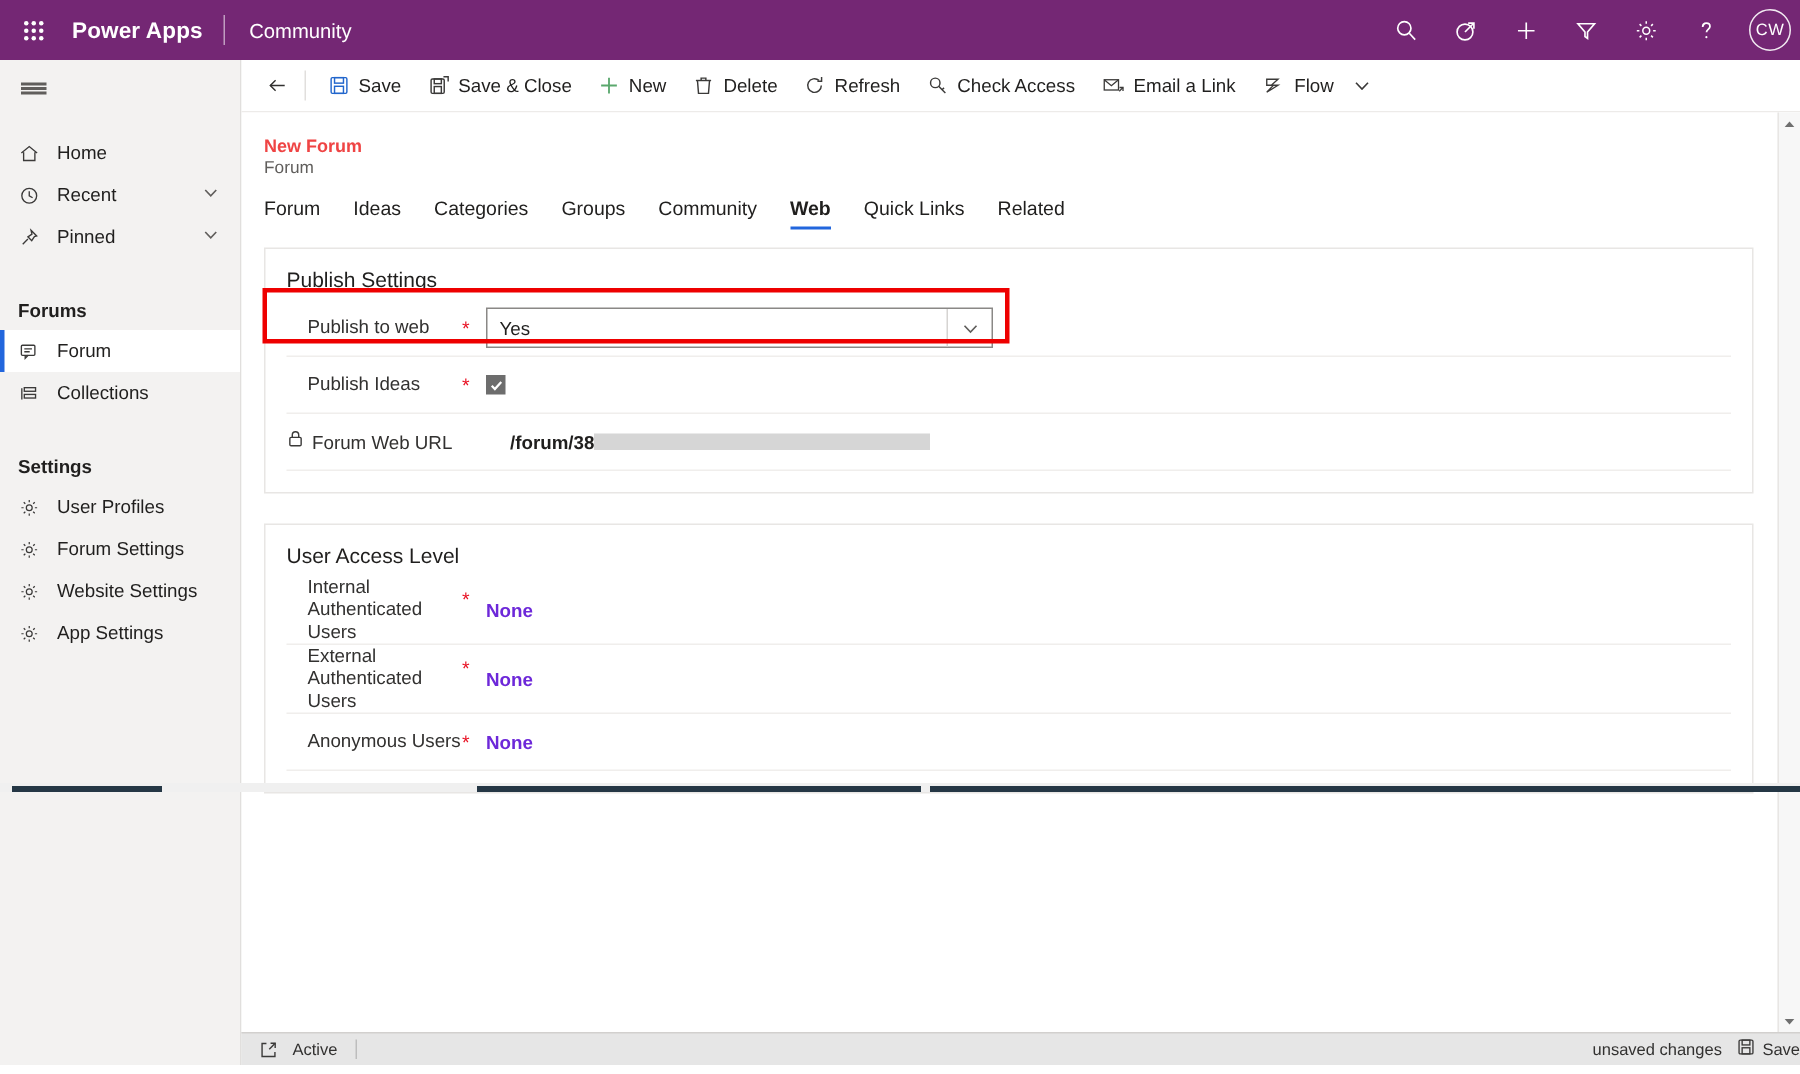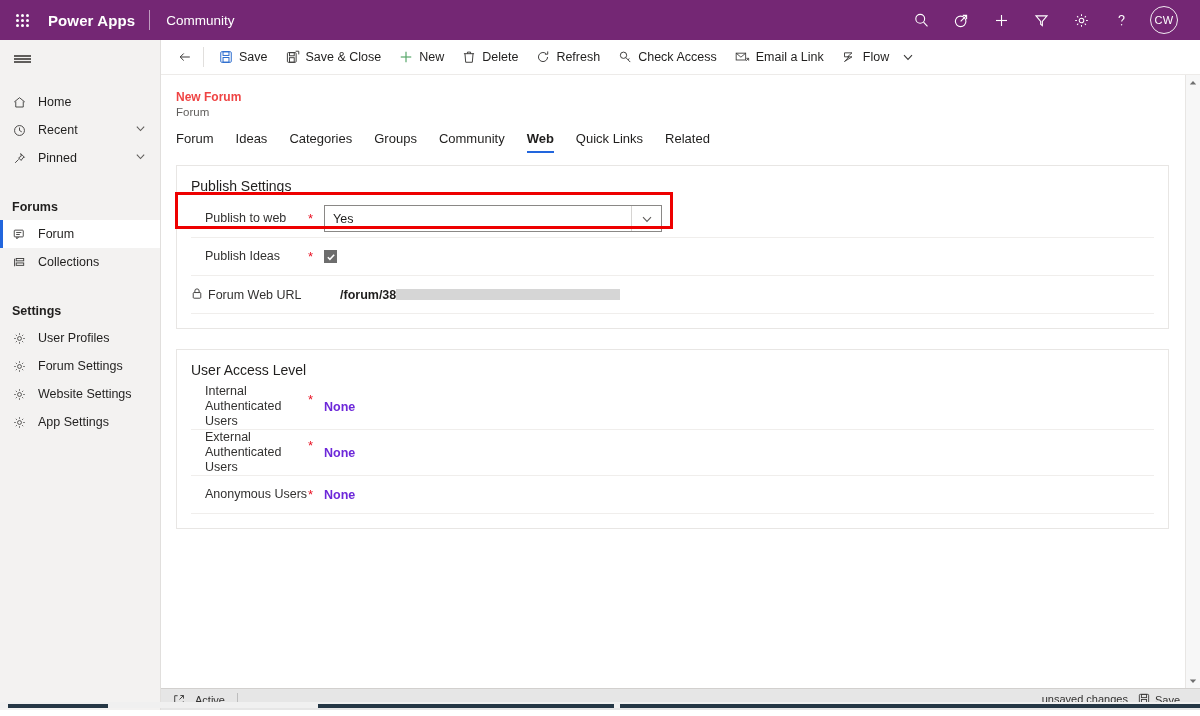--- a/index.html
+++ b/index.html
@@ -2,21 +2,21 @@
 <html><head>
 <meta charset="utf-8">
 <style>
   * { box-sizing: border-box; margin: 0; padding: 0; }
   html, body {
     width: 1200px; height: 716px;
     font-family: "Liberation Sans", sans-serif;
     background: #ffffff;
     overflow: hidden;
   }
-  .app { position: relative; width: 1200px; height: 708px; }
+  .app { position: relative; width: 1200px; height: 528px; }
 
   
   .topbar {
     position: absolute; top: 0; left: 0; width: 1200px; height: 40px;
     background: #742774; display: flex; align-items: center;
   }
   .waffle {
     width: 44px; height: 40px; display: flex; align-items: center; justify-content: center;
     cursor: pointer;
   }
@@ -24,21 +24,21 @@
     display: grid; grid-template-columns: repeat(3, 3px); grid-template-rows: repeat(3, 3px);
     gap: 2px;
   }
   .waffle-grid i { display: block; width: 3px; height: 3px; background: #fff; border-radius: 50%; }
   .brand {
     color: #ffffff; font-size: 15px; font-weight: bold; padding: 0 14px 0 4px;
     letter-spacing: .1px;
   }
   .brand-sep { width: 1px; height: 20px; background: rgba(255,255,255,.55); }
   .app-name { color: #ffffff; font-size: 13.5px; padding-left: 16px; }
-  .topbar-right { margin-left: auto; display: flex; align-items: center; padding-right: 22px; gap: 2px; }
+  .topbar-right { margin-left: auto; display: flex; align-items: center; padding-right: 6px; gap: 2px; }
   .tb-icon {
     width: 38px; height: 40px; display: flex; align-items: center; justify-content: center;
     color: #fff; cursor: pointer;
   }
   .tb-icon svg { display: block; }
   .avatar {
     width: 28px; height: 28px; border-radius: 50%; border: 1px solid rgba(255,255,255,.9);
     color: #fff; font-size: 11px; display: flex; align-items: center; justify-content: center;
     margin-left: 8px; cursor: pointer; letter-spacing: .3px;
   }
@@ -173,21 +173,21 @@
 
   
   .statusbar {
     position: absolute; left: 161px; top: 688px; width: 1039px; height: 22px;
     background: #e6e6e6; border-top: 1px solid #d2d0ce;
     display: flex; align-items: center; font-size: 11px; color: #323130;
   }
   .sb-icon { padding: 0 10px 0 12px; display: flex; align-items: center; cursor: pointer; }
   .sb-text { padding-right: 12px; }
   .sb-sep { width: 1px; height: 13px; background: #bdbdbd; }
-  .sb-right { margin-left: auto; display: flex; gap: 10px; padding-right: 20px; }
+  .sb-right { margin-left: auto; display: flex; align-items: center; gap: 10px; padding-right: 0; }
   .sb-save { display: flex; align-items: center; gap: 5px; cursor: pointer; }
 
   
   .osbar {
     position: absolute; left: 0; bottom: 0; width: 1200px; height: 6px; background: #f0f0f0;
   }
   .osbar .seg { position: absolute; bottom: 0; height: 4px; background: #253745; }
   .sidefoot {
     position: absolute; left: 0; top: 688px; width: 161px; height: 22px; background: #f3f2f1;
     border-right: 1px solid #e1dfdd;

